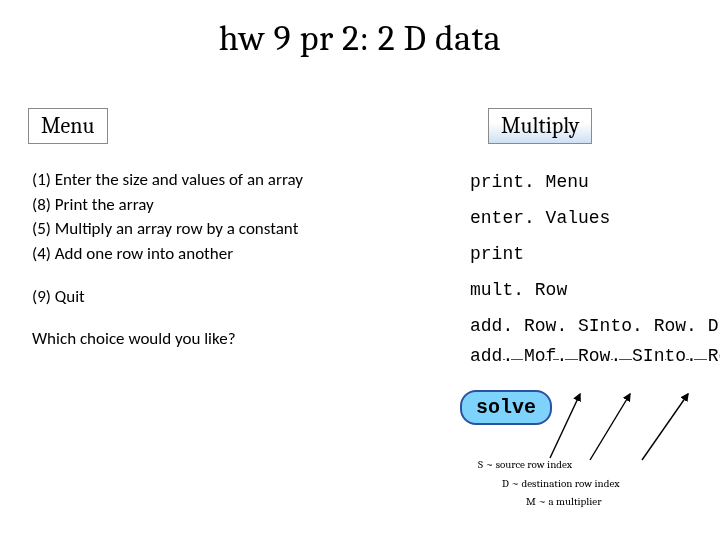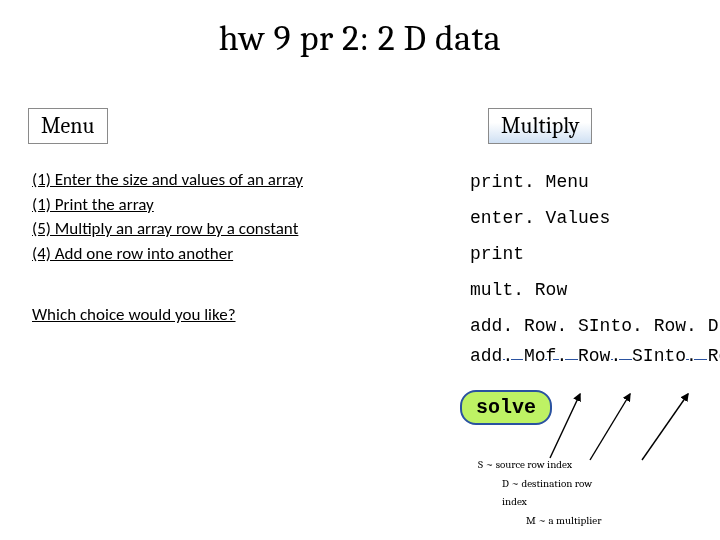--- a/index.html
+++ b/index.html
@@ -9,20 +9,21 @@
     height: 540px;
     background: #fff;
     font-family: Calibri, "Segoe UI", Arial, sans-serif;
     color: #000;
     overflow: hidden;
   }
   .slide {
     position: relative;
     width: 608px;
     height: 540px;
+    padding-left: 40px;
   }
   .title {
     position: absolute;
     top: 18px;
     left: 0;
     width: 720px;
     text-align: center;
     font-family: Cambria, Georgia, "Times New Roman", serif;
     font-size: 36px;
     font-weight: 400;
@@ -47,21 +48,21 @@
     background: linear-gradient(#ffffff 40%, #cfe0f3 100%);
   }
   .menu-body {
     position: absolute;
     top: 168px;
     left: 32px;
     font-size: 17px;
     line-height: 1.45;
     width: 380px;
   }
-  .menu-body div { white-space: nowrap; text-decoration: underline; }
+  .menu-body div { white-space: nowrap; }
   .functions-list {
     position: absolute;
     top: 164px;
     left: 470px;
     font-family: "Courier New", monospace;
     font-size: 18px;
     line-height: 2.0;
   }
   .functions-list div { white-space: nowrap; }
   .fn-addmof {
@@ -73,21 +74,21 @@
   }
   .solve-box {
     position: absolute;
     top: 390px;
     left: 460px;
     font-family: "Courier New", monospace;
     font-size: 20px;
     font-weight: 700;
     border: 2px solid #2a52a0;
     border-radius: 16px;
-    background: #bef264;
+    background: #7dd3fc;
     padding: 4px 14px;
   }
   .legend {
     position: absolute;
     top: 456px;
     left: 478px;
     font-size: 11px;
     line-height: 1.7;
     font-family: Cambria, Georgia, serif;
   }
@@ -105,24 +106,25 @@
 
 <div class="slide">
 
   <div class="title">hw 9 pr 2:  2 D data</div>
 
   <div class="header-box menu-header">Menu</div>
   <div class="header-box functions-header">Multiply</div>
 
   <div class="menu-body">
     <div>(1) Enter the size and values of an array</div>
-    <div>(1) Print the array</div>
+    <div>(8) Print the array</div>
     <div>(5) Multiply an array row by a constant</div>
     <div>(4) Add one row into another</div>
     <div style="height:18px"></div>
+    <div>(9) Quit</div>
     <div style="height:18px"></div>
     <div>Which choice would you like?</div>
   </div>
 
   <div class="functions-list">
     <div>print. Menu</div>
     <div>enter. Values</div>
     <div>print</div>
     <div>mult. Row</div>
     <div>add. Row. SInto. Row. D</div>

